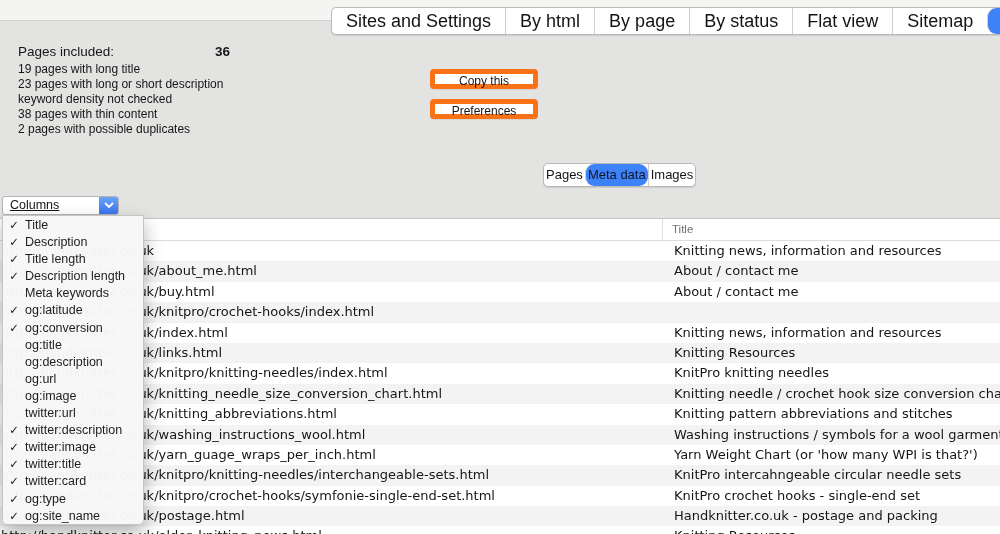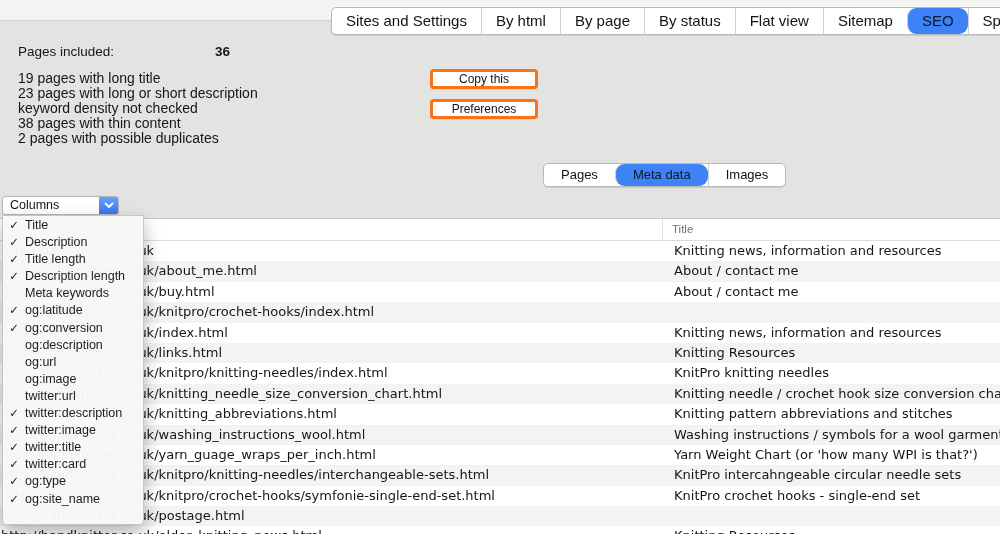--- a/index.html
+++ b/index.html
@@ -8,44 +8,44 @@
     background:#e3e3e2;color:#161616;
     font-family:"Liberation Sans",sans-serif;font-size:13px;
   }
   .titlebar{position:absolute;left:0;top:0;right:0;height:20px;background:#f4f4f3;border-bottom:1px solid #d1d1d0;}
   
   .seg{position:absolute;display:flex;background:#fff;border:1px solid #b9b9b9;border-radius:5px;overflow:hidden;box-shadow:0 1px 1px rgba(0,0,0,.10);}
   .seg-item{border-left:1px solid #cfcfcf;cursor:default;white-space:nowrap;color:#141414;}
   .seg-item:first-child{border-left:none;}
   .seg-item.selected{background:#3e82f7;color:#0f172a;border-radius:9px;}
   .seg-top{top:7px;left:331px;height:26px;}
-  .seg-top .seg-item{line-height:26px;padding:0 14px;font-size:15px;}
+  .seg-top .seg-item{line-height:26px;padding:0 14px;font-size:18px;}
   .seg-sub{top:163px;left:543px;height:22px;}
-  .seg-sub .seg-item{line-height:22px;padding:0 17px;font-size:13px;}
+  .seg-sub .seg-item{line-height:22px;padding:0 2px;font-size:13px;}
   
   .stats{position:absolute;left:18px;top:44px;width:380px;}
   .stats-header{position:relative;font-size:13.5px;height:17px;}
   .stats-value{position:absolute;left:197px;top:0;font-weight:bold;}
-  .stats-lines{margin-top:10px;font-size:14px;line-height:14.9px;}
-  
-  .push-btn{position:absolute;left:430px;width:108px;height:20px;background:#fff;border:3px solid #f97316;border-radius:4px;font-family:inherit;font-size:12px;color:#161616;padding:0;box-shadow:0 1px 1px rgba(0,0,0,.07);}
+  .stats-lines{margin-top:1px;font-size:12px;line-height:14.9px;}
+  
+  .push-btn{position:absolute;left:430px;width:108px;height:20px;background:#fff;border:5px solid #f97316;border-radius:4px;font-family:inherit;font-size:12px;color:#161616;padding:0;box-shadow:0 1px 1px rgba(0,0,0,.07);}
   #copy-btn{top:69px;} #prefs-btn{top:99px;}
   
   .table{position:absolute;left:0;right:0;top:218px;bottom:0;background:#fff;border-top:1px solid #c6c6c6;font-family:"DejaVu Sans",sans-serif;}
   .thead{display:flex;height:21px;border-bottom:1px solid #dcdcdc;background:#fff;}
   .th-url{width:662px;border-right:1px solid #e0e0e0;}
   .th-title{flex:1;font-family:"Liberation Sans",sans-serif;font-size:11.5px;color:#6f6f6f;line-height:21px;padding-left:9px;}
   .tr{display:flex;height:20.4px;line-height:20.4px;font-size:13px;white-space:nowrap;}
   .tr:nth-child(even){background:#f3f3f4;}
   .td{overflow:hidden;}
   .td-url{width:663px;padding-left:1px;}
   .td-title{flex:1;padding-left:10px;}
   
   .columns-btn{position:absolute;left:2px;top:196px;width:117px;height:19px;box-sizing:border-box;background:#fff;border:1px solid #b5b5b5;border-radius:3px;display:flex;box-shadow:0 1px 1px rgba(0,0,0,.08);}
-  .columns-label{flex:1;font-size:12.5px;line-height:17px;padding-left:7px;}
+  .columns-label{flex:1;font-size:12.5px;line-height:17px;padding-left:7px;text-decoration:underline;}
   .columns-cap{width:19px;background:linear-gradient(#69a2f8,#3a75f0);border-radius:0 2px 2px 0;display:flex;align-items:center;justify-content:center;}
   
   .menu{position:absolute;left:2px;top:215px;width:142px;height:310px;box-sizing:border-box;background:rgba(247,247,247,.98);border:1px solid #c5c5c5;border-radius:0 0 5px 5px;box-shadow:0 8px 18px rgba(0,0,0,.30);padding-top:1px;}
   .menu-item{display:flex;height:17.1px;line-height:17.1px;font-size:12.5px;color:#1d1d1d;}
   .menu-item .check{width:22px;text-align:center;visibility:hidden;font-size:11.5px;}
   .menu-item.checked .check{visibility:visible;}
   .menu-label{flex:1;white-space:nowrap;overflow:hidden;}
 </style>
 </head>
 <body>
@@ -160,20 +160,21 @@
       <div class="tr">
         <div class="td td-url">http://handknitter.co.uk/knitpro/knitting-needles/interchangeable-sets.html</div>
         <div class="td td-title">KnitPro intercahngeable circular needle sets</div>
       </div>
       <div class="tr">
         <div class="td td-url">http://handknitter.co.uk/knitpro/crochet-hooks/symfonie-single-end-set.html</div>
         <div class="td td-title">KnitPro crochet hooks - single-end set</div>
       </div>
       <div class="tr">
         <div class="td td-url">http://handknitter.co.uk/postage.html</div>
+        <div class="td td-title">Handknitter.co.uk - postage and packing</div>
       </div>
       <div class="tr">
         <div class="td td-url">http://handknitter.co.uk/older_knitting_news.html</div>
         <div class="td td-title">Knitting Resources</div>
       </div>
   </div>
 </div>
 
 <div class="columns-btn">
   <span class="columns-label">Columns</span>
@@ -208,20 +209,24 @@
     <div class="menu-item checked">
       <span class="check">✓</span>
       <span class="menu-label">og:latitude</span>
     </div>
     <div class="menu-item checked">
       <span class="check">✓</span>
       <span class="menu-label">og:conversion</span>
     </div>
     <div class="menu-item">
       <span class="check">✓</span>
+      <span class="menu-label">og:title</span>
+    </div>
+    <div class="menu-item">
+      <span class="check">✓</span>
       <span class="menu-label">og:description</span>
     </div>
     <div class="menu-item">
       <span class="check">✓</span>
       <span class="menu-label">og:url</span>
     </div>
     <div class="menu-item">
       <span class="check">✓</span>
       <span class="menu-label">og:image</span>
     </div>

